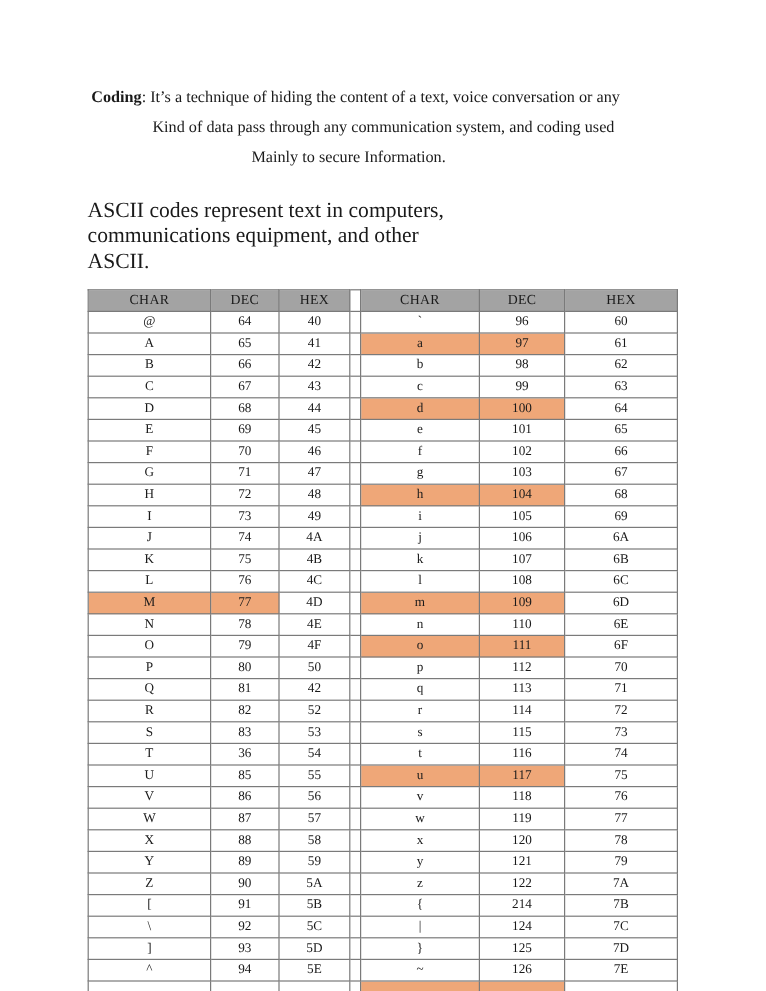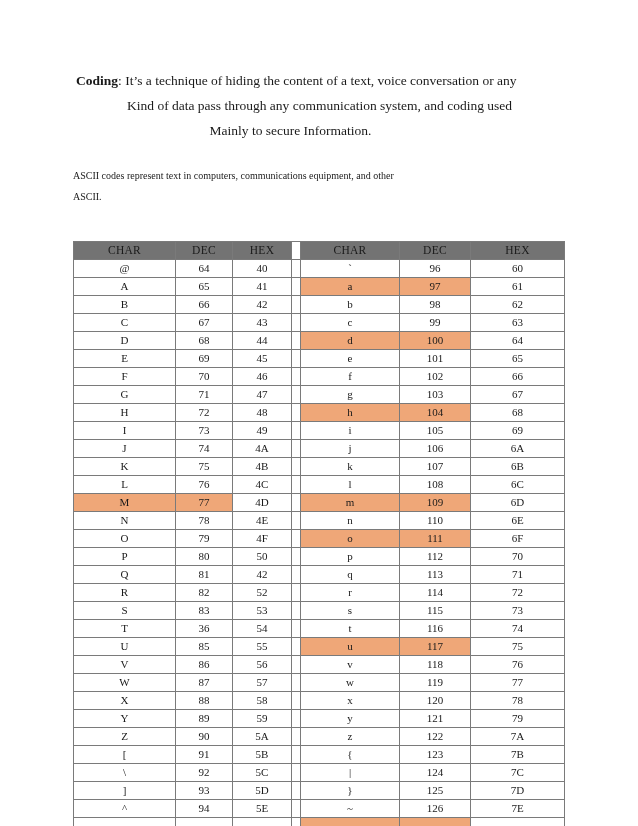--- a/index.html
+++ b/index.html
@@ -36,21 +36,21 @@
     padding-left: 51px;
     text-align: center;
   }
   .coding-term {
     font-weight: bold;
   }
 
   .ascii-block {
     margin: 22px 0 0 0;
     padding: 0 68px 0 73px;
-    font-size: 10px;
+    font-size: 18px;
     line-height: 21px;
   }
   .ascii-block p { margin: 0; }
 
   
   .table-wrap {
     position: absolute;
     left: 73px;
     top: 241px;
     width: 491px;
@@ -75,21 +75,21 @@
     border: 1px solid #7a7a7a;
     text-align: center;
     vertical-align: middle;
     height: 17px;
     padding: 0;
     font-weight: normal;
     background: #ffffff;
     font-family: "Liberation Serif", "DejaVu Serif", serif;
   }
   table.ascii-table th {
-    background: #737373;
+    background: #a3a3a3;
     height: 17px;
     font-size: 11.5px;
     letter-spacing: 0.3px;
   }
   td.gap, th.gap {
     border-top: none;
     border-bottom: none;
     background: #ffffff !important;
   }
   td.char {
@@ -383,21 +383,21 @@
           <td class="char">z</td>
           <td class="">122</td>
           <td class="">7A</td>
         </tr>
         <tr>
           <td class="char">[</td>
           <td class="">91</td>
           <td class="">5B</td>
           <td class="gap"></td>
           <td class="char">{</td>
-          <td class="">123</td>
+          <td class="">214</td>
           <td class="">7B</td>
         </tr>
         <tr>
           <td class="char">\</td>
           <td class="">92</td>
           <td class="">5C</td>
           <td class="gap"></td>
           <td class="char">|</td>
           <td class="">124</td>
           <td class="">7C</td>

